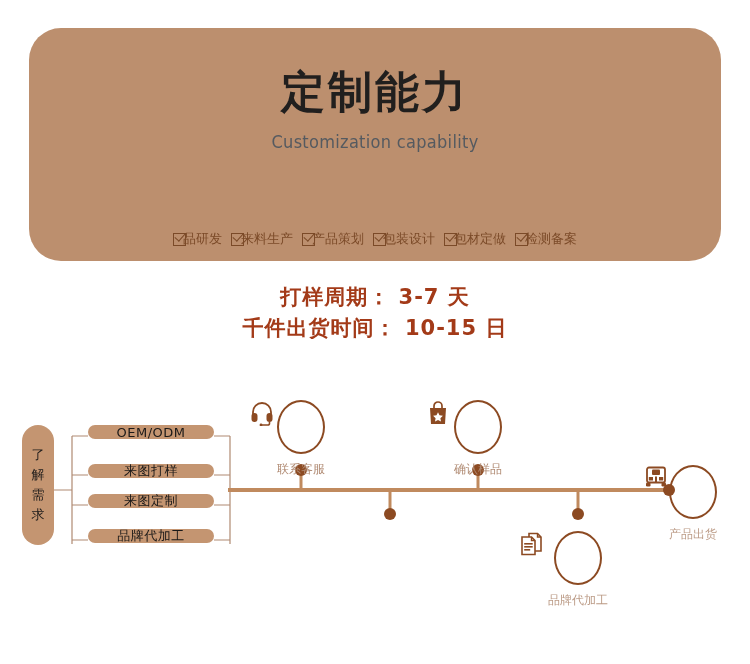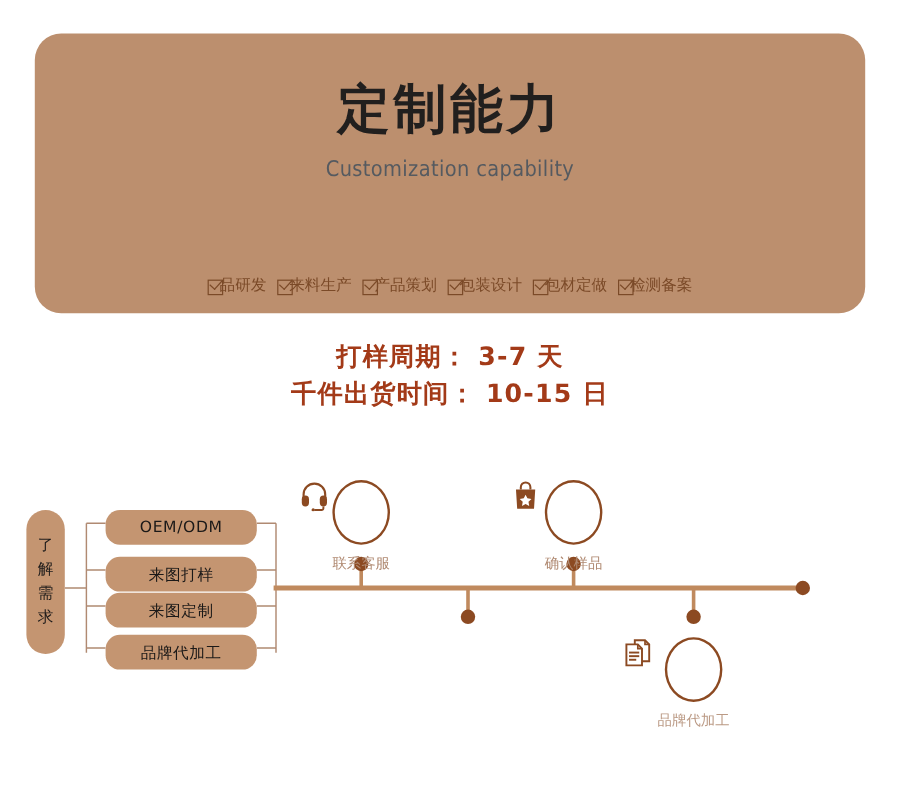--- a/index.html
+++ b/index.html
@@ -16,21 +16,21 @@
   }
 
   
   .banner {
     position: absolute;
     left: 29px;
     top: 28px;
     width: 692px;
     height: 233px;
     background: #bc8f6e;
-    border-radius: 22px;
+    border-radius: 32px;
     box-sizing: border-box;
   }
   .banner-title {
     position: absolute;
     left: 0; right: 0;
     top: 38px;
     text-align: center;
     font-size: 44px;
     line-height: 52px;
     font-weight: 700;
@@ -144,21 +144,21 @@
     font-size: 13px;
     line-height: 14px;
     color: #1d1b1a;
     font-family: "DejaVu Sans", "Liberation Sans", sans-serif;
   }
 
   .pill {
     position: absolute;
     left: 88px;
     width: 126px;
-    height: 29px;
+    height: 14px;
     background: #c49571;
     border-radius: 12px;
     display: flex;
     align-items: center;
     justify-content: center;
     font-size: 13px;
     color: #1b1918;
     font-family: "DejaVu Sans", "Liberation Sans", sans-serif;
     letter-spacing: 0.5px;
   }
@@ -297,13 +297,27 @@
         <path d="M4 6 H13.5 L17 9.5 V23.5 H4 Z" fill="#ffffff" stroke="#8c4a22" stroke-width="1.6"></path>
         <path d="M13.5 6 V9.5 H17" stroke="#8c4a22" stroke-width="1.4" fill="none"></path>
         <rect x="6.2" y="12" width="8.5" height="1.6" fill="#8c4a22"></rect>
         <rect x="6.2" y="15" width="8.5" height="1.6" fill="#8c4a22"></rect>
         <rect x="6.2" y="18" width="6" height="1.6" fill="#8c4a22"></rect>
       </svg>
     </div>
     <div class="label">品牌代加工</div>
   </div>
 
+  <div class="node ship" style="left:643px; top:75px; width:100px;">
+    <div class="circle">
+      <svg width="26" height="24" viewBox="0 0 26 24">
+        <rect x="4" y="2.5" width="18" height="15" rx="2" stroke="#8c4a22" stroke-width="1.8" fill="none"></rect>
+        <rect x="9" y="4.5" width="8" height="5.5" rx="1" fill="#8c4a22"></rect>
+        <rect x="5.8" y="12" width="4.2" height="3.5" fill="#8c4a22"></rect>
+        <rect x="16" y="12" width="4.2" height="3.5" fill="#8c4a22"></rect>
+        <rect x="12" y="11.5" width="2" height="6" fill="#8c4a22"></rect>
+        <rect x="3" y="17.5" width="4.5" height="4" rx="1.2" fill="#8c4a22"></rect>
+        <rect x="18.5" y="17.5" width="4.5" height="4" rx="1.2" fill="#8c4a22"></rect>
+      </svg>
+    </div>
+    <div class="label">产品出货</div>
+  </div>
 </div>
 
 </body></html>

